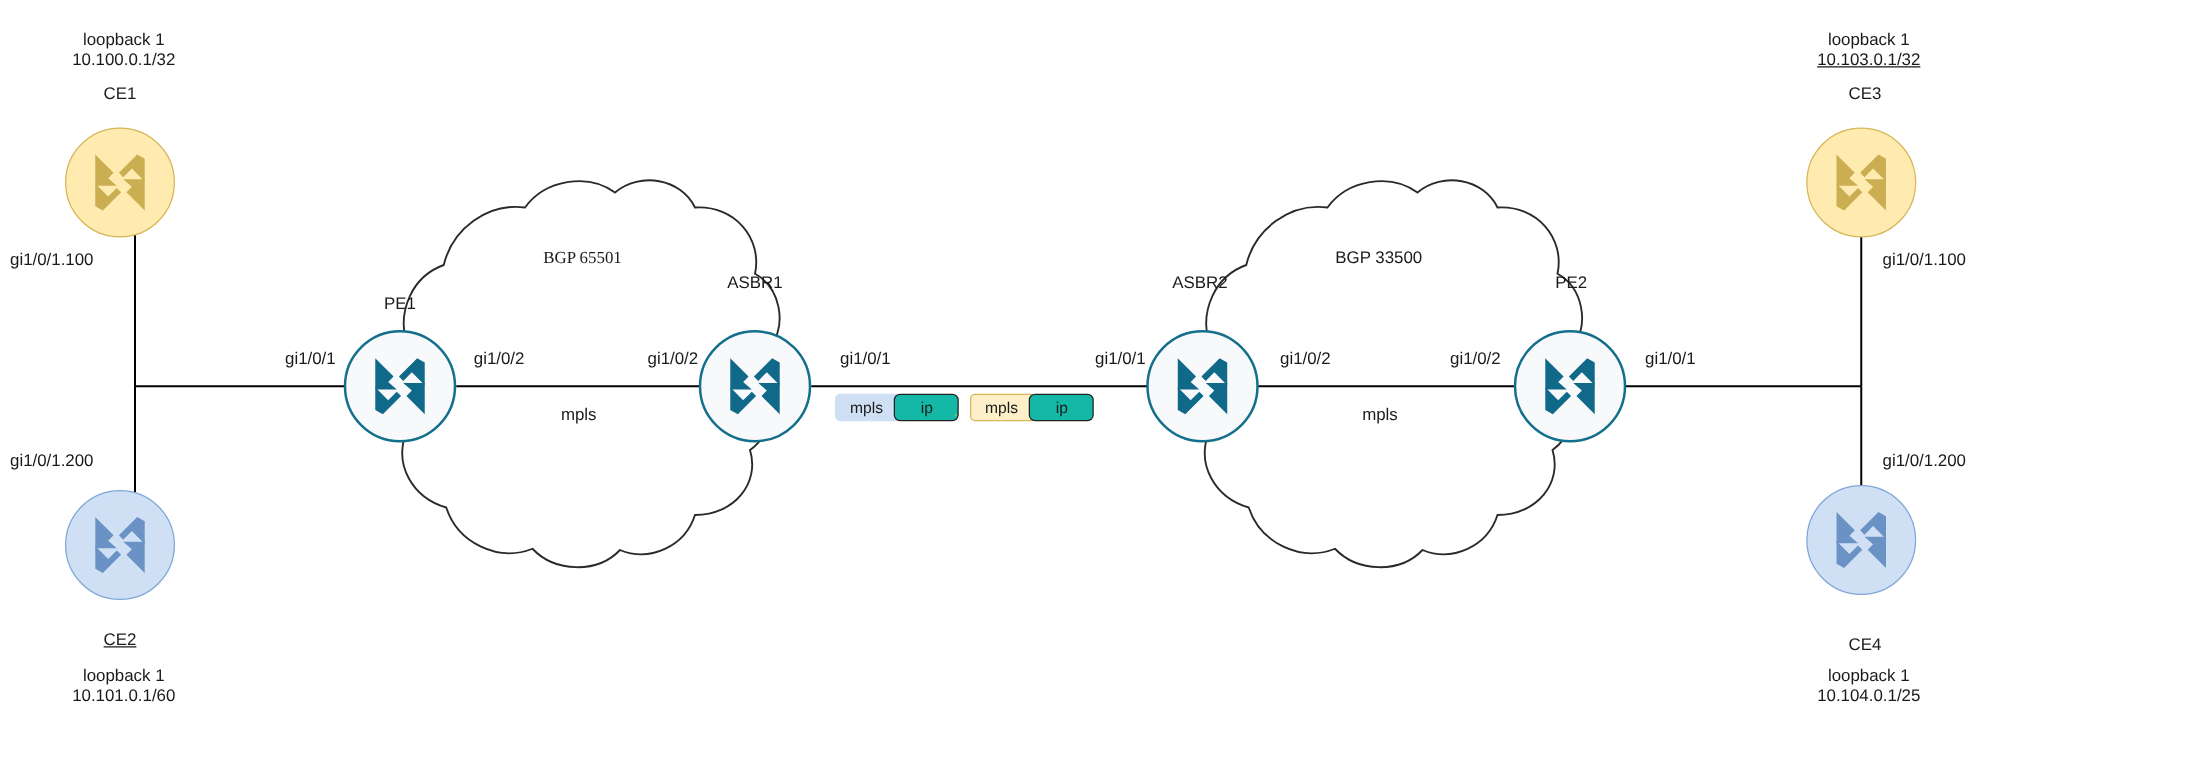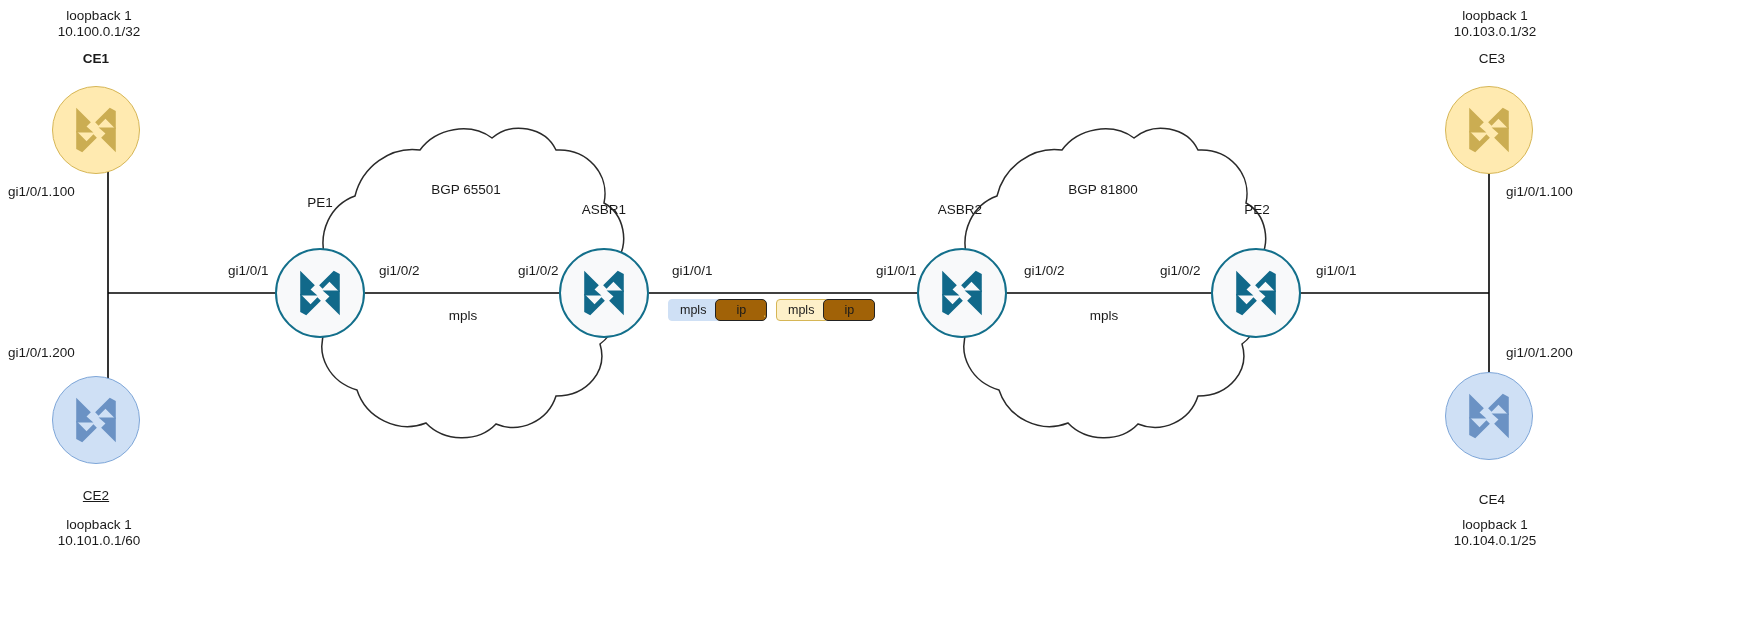--- a/index.html
+++ b/index.html
@@ -1,32 +1,32 @@
 <!DOCTYPE html>
 <html><head>
 <meta charset="utf-8">
 <style>
   html,body{margin:0;padding:0;background:#ffffff;}
   body{width:1761px;height:622px;position:relative;overflow:hidden;
        font-family:"Liberation Sans","DejaVu Sans",sans-serif;color:#1a1a1a;}
-  .stage{position:absolute;inset:0;}
+  .stage{position:absolute;inset:0;margin-top:16px;}
   svg.links{position:absolute;left:0;top:0;width:1761px;height:622px;}
   .lbl{position:absolute;font-size:13.5px;line-height:17px;white-space:nowrap;color:#1a1a1a;}
   .lbl.c{transform:translateX(-50%);text-align:center;}
   .node{position:absolute;border-radius:50%;box-sizing:border-box;}
   .node svg{display:block;width:100%;height:100%;}
   .node.ce-y{background:#ffeab0;border:1.4px solid #d6b656;}
   .node.ce-b{background:#cfe0f5;border:1.4px solid #7ea6d8;}
   .node.rt{background:#f8f9fa;border:2px solid #136f8b;}
   .pktbox{position:absolute;display:flex;align-items:center;height:22px;}
   .pkt-outer{display:flex;align-items:center;height:22px;border-radius:4px;box-sizing:border-box;}
   .pkt-mpls{display:flex;align-items:center;justify-content:center;height:22px;
             padding:0 11px;font-size:12.5px;box-sizing:border-box;border-radius:4px 0 0 4px;}
   .pkt-ip{display:flex;align-items:center;justify-content:center;height:22px;min-width:52px;
-          padding:0 12px;font-size:12.5px;background:#a16207;border:1.4px solid #222222;
+          padding:0 12px;font-size:12.5px;background:#14b8a6;border:1.4px solid #222222;
           border-radius:5px;box-sizing:border-box;margin-left:-3px;}
   .pkt-blue .pkt-mpls{background:#cfe0f5;border:1.4px solid #cfe0f5;}
   .pkt-gold .pkt-mpls{background:#fdf0c9;border:1.4px solid #d6b656;}
 </style>
 </head>
 <body>
 
 <div class="stage">
 
   <svg class="links" viewBox="0 0 1761 622">
@@ -169,52 +169,52 @@
         <path d="M27,24 L44,41 L39,46 L47,53 L27,53 Z"></path>
         <path d="M73,24 L73,45 L61,33 L53,41 L49,37 L66,20 Z" transform="translate(0,4)"></path>
         <path d="M27,76 L27,55 L39,67 L47,59 L51,63 L34,80 Z" transform="translate(0,-4)"></path>
         <path d="M73,76 L56,59 L61,54 L53,47 L73,47 Z"></path>
       </g>
     </svg>
   </div>
 
   <div class="lbl c" style="left:99px;top:7px;">loopback 1</div>
   <div class="lbl c" style="left:99px;top:23px;">10.100.0.1/32</div>
-  <div class="lbl c" style="left:96px;top:50px;font-weight:bold;">CE1</div>
+  <div class="lbl c" style="left:96px;top:50px;">CE1</div>
   <div class="lbl" style="left:8px;top:183px;">gi1/0/1.100</div>
 
   <div class="lbl" style="left:8px;top:344px;">gi1/0/1.200</div>
   <div class="lbl c" style="left:96px;top:487px;text-decoration:underline;">CE2</div>
   <div class="lbl c" style="left:99px;top:516px;">loopback 1</div>
   <div class="lbl c" style="left:99px;top:532px;">10.101.0.1/60</div>
 
-  <div class="lbl c" style="left:320px;top:194px;text-align:center;">PE1</div>
+  <div class="lbl c" style="left:320px;top:218px;text-align:center;">PE1</div>
   <div class="lbl" style="left:228px;top:262px;">gi1/0/1</div>
   <div class="lbl" style="left:379px;top:262px;">gi1/0/2</div>
 
   <div class="lbl c" style="left:604px;top:201px;">ASBR1</div>
   <div class="lbl" style="left:518px;top:262px;">gi1/0/2</div>
   <div class="lbl" style="left:672px;top:262px;">gi1/0/1</div>
 
   <div class="lbl c" style="left:463px;top:307px;">mpls</div>
-  <div class="lbl c" style="left:466px;top:181px;">BGP 65501</div>
+  <div class="lbl c" style="left:466px;top:181px;font-family:Liberation Serif, serif;">BGP 65501</div>
 
   <div class="lbl c" style="left:960px;top:201px;">ASBR2</div>
   <div class="lbl" style="left:876px;top:262px;">gi1/0/1</div>
   <div class="lbl" style="left:1024px;top:262px;">gi1/0/2</div>
 
   <div class="lbl c" style="left:1257px;top:201px;">PE2</div>
   <div class="lbl" style="left:1160px;top:262px;">gi1/0/2</div>
   <div class="lbl" style="left:1316px;top:262px;">gi1/0/1</div>
 
   <div class="lbl c" style="left:1104px;top:307px;">mpls</div>
-  <div class="lbl c" style="left:1103px;top:181px;">BGP 81800</div>
+  <div class="lbl c" style="left:1103px;top:181px;">BGP 33500</div>
 
   <div class="lbl c" style="left:1495px;top:7px;">loopback 1</div>
-  <div class="lbl c" style="left:1495px;top:23px;">10.103.0.1/32</div>
+  <div class="lbl c" style="left:1495px;top:23px;text-decoration:underline;">10.103.0.1/32</div>
   <div class="lbl c" style="left:1492px;top:50px;">CE3</div>
   <div class="lbl" style="left:1506px;top:183px;">gi1/0/1.100</div>
 
   <div class="lbl" style="left:1506px;top:344px;">gi1/0/1.200</div>
   <div class="lbl c" style="left:1492px;top:491px;">CE4</div>
   <div class="lbl c" style="left:1495px;top:516px;">loopback 1</div>
   <div class="lbl c" style="left:1495px;top:532px;">10.104.0.1/25</div>
 
   <div class="pktbox" style="left:668px;top:299px;">
     <div class="pkt-outer pkt-blue">

